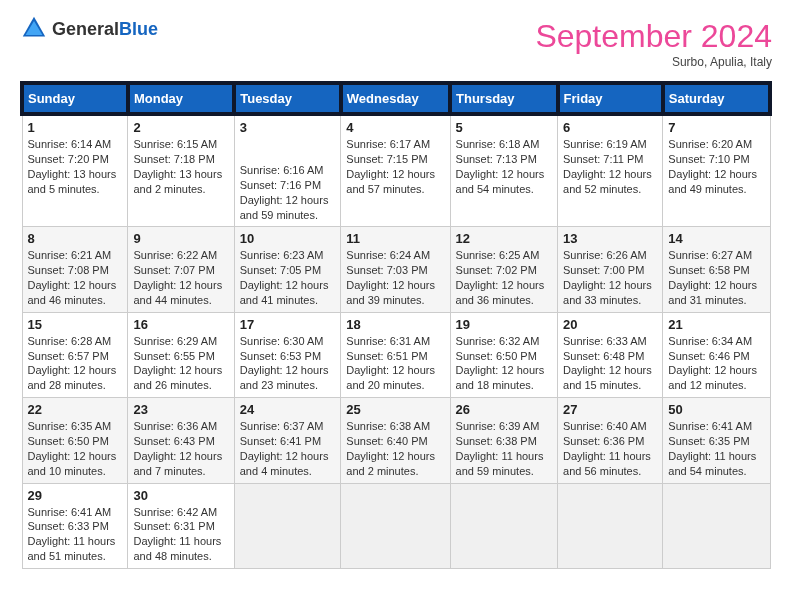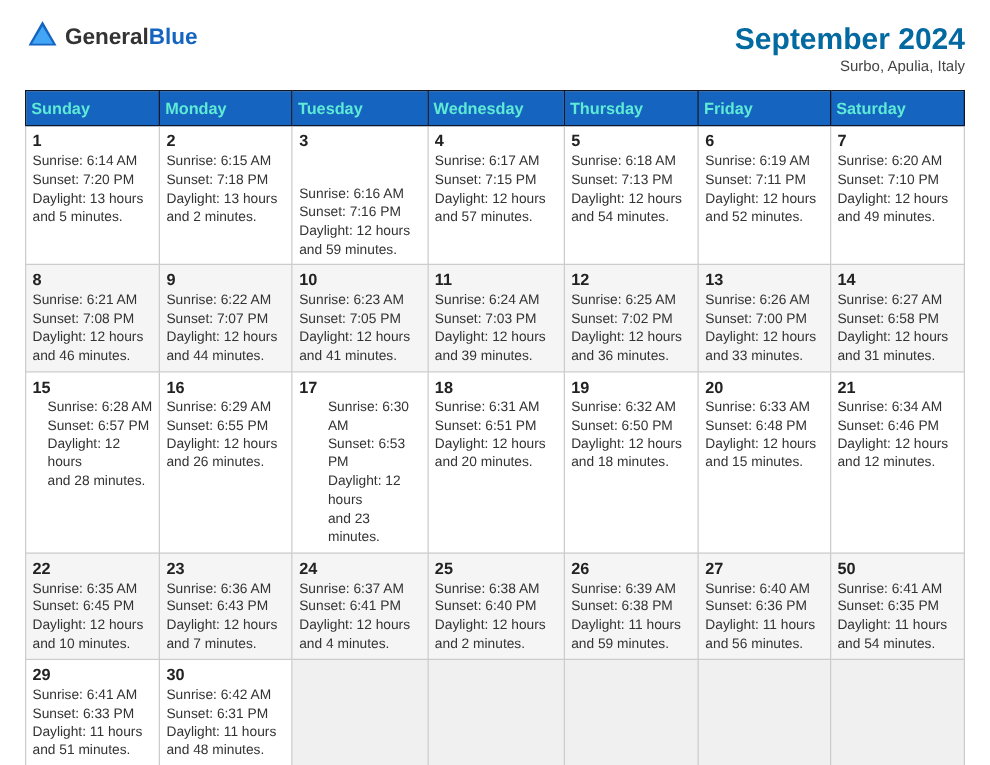--- a/index.html
+++ b/index.html
@@ -42,41 +42,41 @@
     .logo-icon {
       width: 28px;
       height: 28px;
       margin-right: 4px;
       margin-top: -4px;
     }
     .title-block {
       text-align: right;
     }
     .month-title {
-      font-size: 24px;
-      font-weight: bold;
-      color: #0369a1;
+      font-size: 32px;
+      font-weight: normal;
+      color: #ec4899;
     }
     .subtitle {
       font-size: 12px;
       color: #444;
     }
     .calendar {
       width: 100%;
       border-collapse: collapse;
       font-size: 10.5px;
     }
     .calendar thead tr th {
       background: #1565c0;
-      color: #5eead4;
+      color: #ffffff;
       font-weight: bold;
       font-size: 13px;
       padding: 6px 4px;
       text-align: left;
-      border: 1px solid #0f172a;
+      border: 4px solid #0f172a;
     }
     .calendar tbody tr td {
       vertical-align: top;
       border: 1px solid #ccc;
       padding: 4px 5px;
       width: 113px;
       min-height: 75px;
       height: 75px;
       background: #fff;
     }
@@ -231,35 +231,35 @@
             <span class="day-num">14</span>
             <div class="day-info" style="white-space: pre-line;">Sunrise: 6:27 AM
 Sunset: 6:58 PM
 Daylight: 12 hours
 and 31 minutes.</div>
           </td>
         </tr>
         <tr>
           <td>
             <span class="day-num">15</span>
-            <div class="day-info" style="white-space: pre-line; margin-left: 12px;">Sunrise: 6:28 AM
+            <div class="day-info" style="white-space: pre-line;">Sunrise: 6:28 AM
 Sunset: 6:57 PM
 Daylight: 12 hours
 and 28 minutes.</div>
           </td>
           <td>
             <span class="day-num">16</span>
             <div class="day-info" style="white-space: pre-line;">Sunrise: 6:29 AM
 Sunset: 6:55 PM
 Daylight: 12 hours
 and 26 minutes.</div>
           </td>
           <td>
             <span class="day-num">17</span>
-            <div class="day-info" style="white-space: pre-line; margin-left: 23px;">Sunrise: 6:30 AM
+            <div class="day-info" style="white-space: pre-line;">Sunrise: 6:30 AM
 Sunset: 6:53 PM
 Daylight: 12 hours
 and 23 minutes.</div>
           </td>
           <td>
             <span class="day-num">18</span>
             <div class="day-info" style="white-space: pre-line;">Sunrise: 6:31 AM
 Sunset: 6:51 PM
 Daylight: 12 hours
 and 20 minutes.</div>
@@ -283,21 +283,21 @@
             <div class="day-info" style="white-space: pre-line;">Sunrise: 6:34 AM
 Sunset: 6:46 PM
 Daylight: 12 hours
 and 12 minutes.</div>
           </td>
         </tr>
         <tr>
           <td>
             <span class="day-num">22</span>
             <div class="day-info" style="white-space: pre-line;">Sunrise: 6:35 AM
-Sunset: 6:45 PM
+Sunset: 6:50 PM
 Daylight: 12 hours
 and 10 minutes.</div>
           </td>
           <td>
             <span class="day-num">23</span>
             <div class="day-info" style="white-space: pre-line;">Sunrise: 6:36 AM
 Sunset: 6:43 PM
 Daylight: 12 hours
 and 7 minutes.</div>
           </td>

